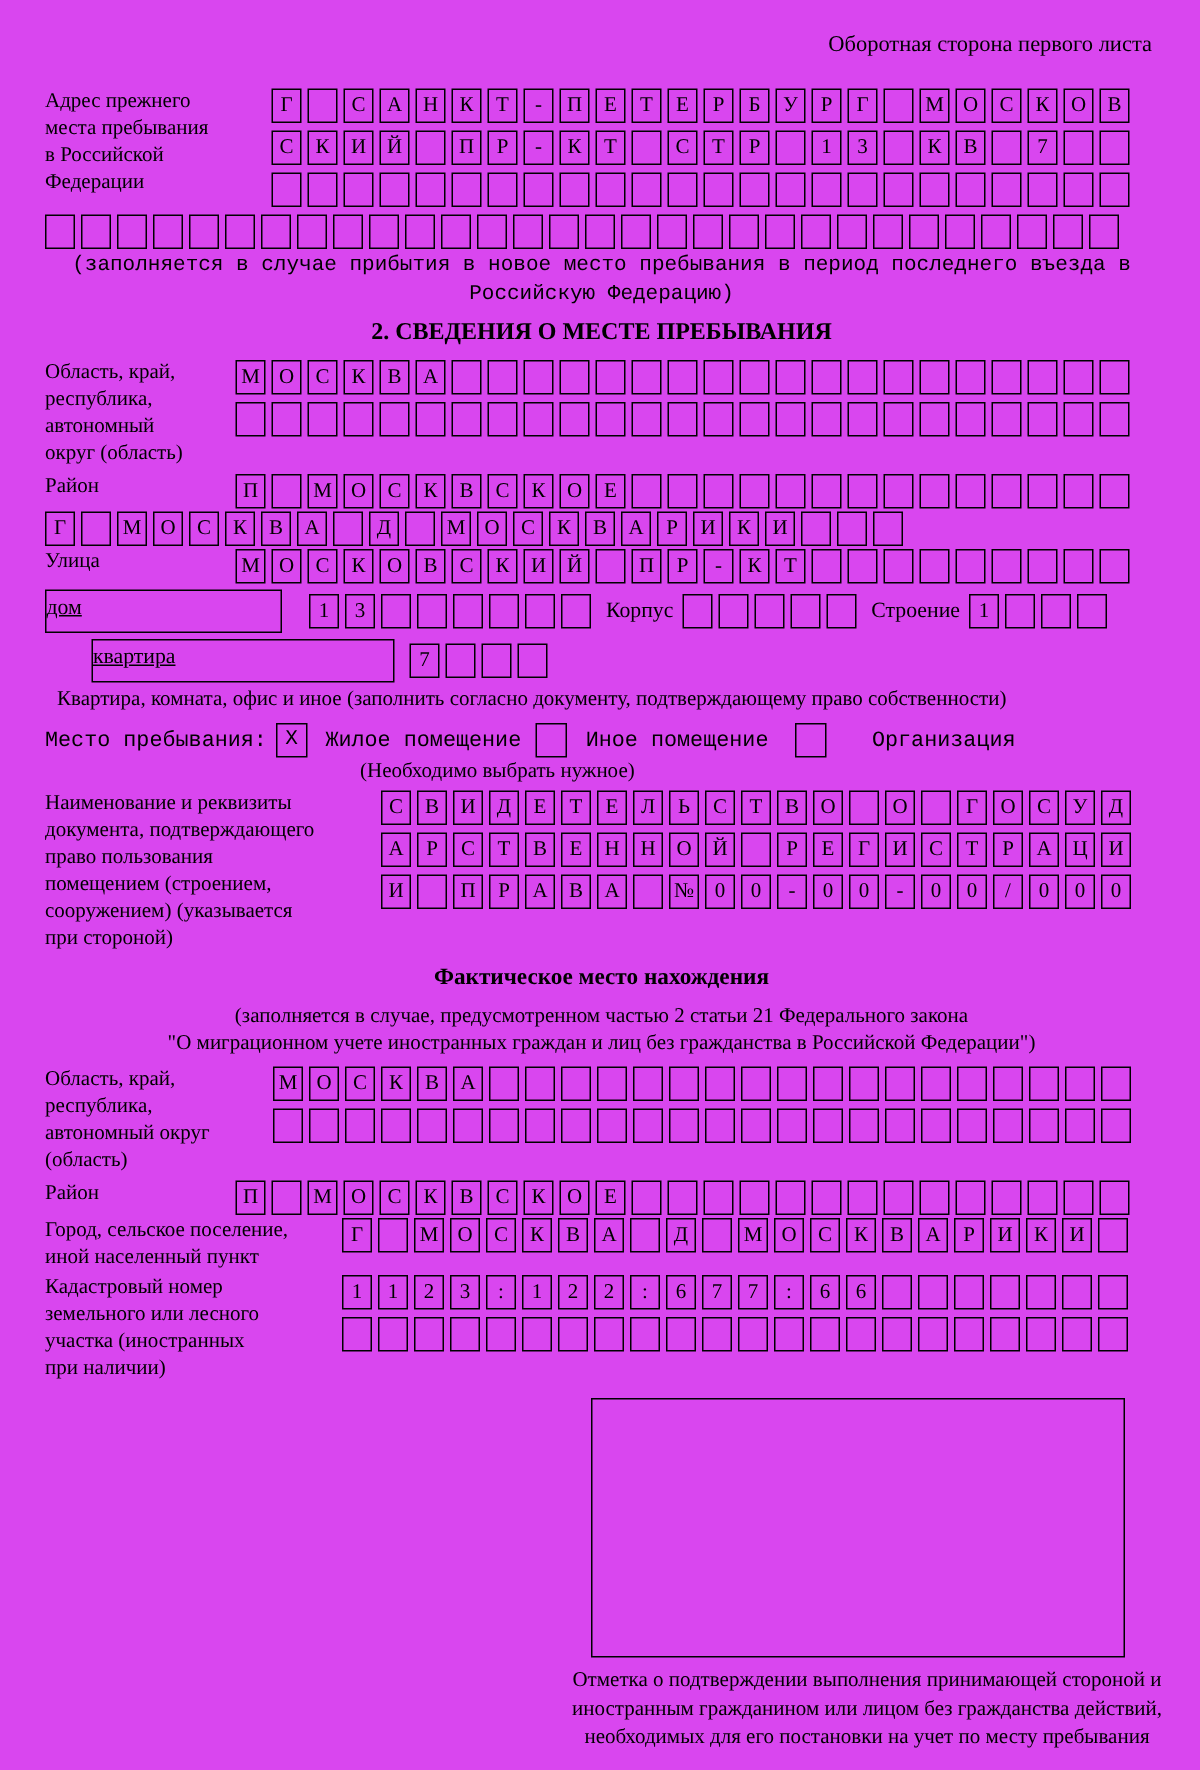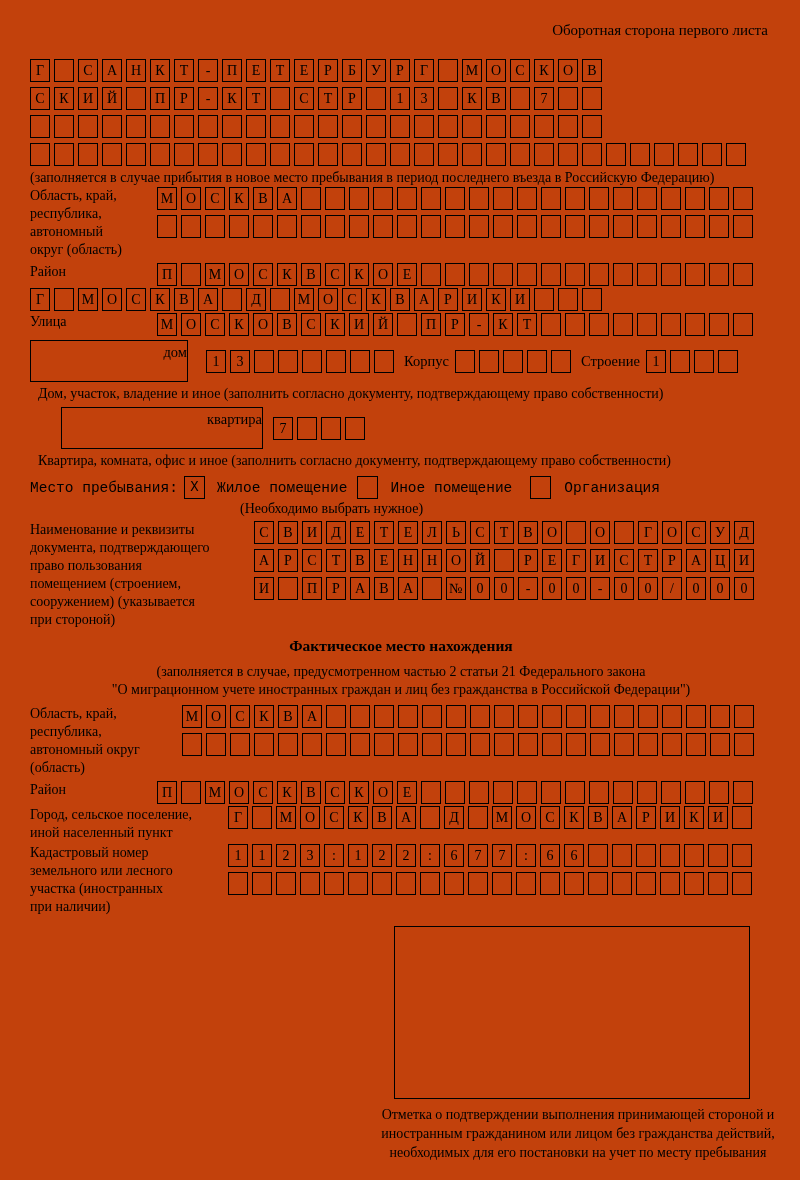--- a/index.html
+++ b/index.html
@@ -7,21 +7,21 @@
   body {
     width: 800px;
     font-family: "Liberation Serif", "DejaVu Serif", serif;
     color: #000;
   }
   .page {
     width: 800px;
     height: 1180px;
     padding: 6px 28px 0 30px;
     overflow: hidden;
-    background: #c2410c;
+    background: #d946ef;
   }
   .header-note {
     text-align: right;
     font-size: 15px;
     margin: 16px 4px 20px 0;
   }
   .frow { display: flex; align-items: flex-start; }
   .flabel {
     font-size: 14px;
     line-height: 18px;
@@ -46,36 +46,37 @@
     font-size: 14px;
     line-height: 21px;
     font-family: "Liberation Serif", serif;
   }
   .fullrow { margin-top: 5px; }
   .note {
     font-size: 14px;
     line-height: 19px;
     margin-top: 2px;
   }
-  .center { text-align: left; }
+  .center { text-align: center; font-family: Liberation Mono, monospace; }
   .sec-title {
     text-align: center;
     font-weight: bold;
     font-size: 16px;
     margin: 7px 0 9px 0;
   }
   .mb4 { margin-bottom: 4px; }
   .mb2 { margin-bottom: 2px; }
   .labelbox {
     border: 1.6px solid #000;
-    height: 42px;
-    text-align: right;
+    height: 29px;
+    text-align: left;
     font-size: 14.5px;
     line-height: 23px;
     flex-shrink: 0;
+    text-decoration: underline;
   }
   .house-row, .apt-row { display: flex; align-items: center; margin-top: 4px; }
   .inline-label { font-size: 14.5px; flex-shrink: 0; }
   .leftnote { padding-left: 8px; }
   .stay-row { display: flex; align-items: center; margin: 6px 0 2px 0; font-family: Liberation Mono, monospace; }
   .checkbox {
     width: 21px;
     height: 23px;
     border: 1.6px solid #000;
     text-align: center;
@@ -106,20 +107,24 @@
   }
 </style>
 </head>
 <body>
 
 <div class="page">
 
   <div class="header-note">Оборотная сторона первого листа</div>
 
   <div class="frow">
+    <div class="flabel w151">Адрес прежнего
+места пребывания
+в Российской
+Федерации</div>
     <div class="gridcol">
       <div class="cells">
           <div class="cell">Г</div>
           <div class="cell"></div>
           <div class="cell">С</div>
           <div class="cell">А</div>
           <div class="cell">Н</div>
           <div class="cell">К</div>
           <div class="cell">Т</div>
           <div class="cell">-</div>
@@ -221,20 +226,21 @@
       <div class="cell"></div>
       <div class="cell"></div>
       <div class="cell"></div>
       <div class="cell"></div>
       <div class="cell"></div>
       <div class="cell"></div>
       <div class="cell"></div>
     </div>
   <div class="note center">(заполняется в случае прибытия в новое место пребывания в период последнего въезда в Российскую Федерацию)</div>
 
+  <div class="sec-title">2. СВЕДЕНИЯ О МЕСТЕ ПРЕБЫВАНИЯ</div>
 
   <div class="frow mb4">
     <div class="flabel w127">Область, край,
 республика,
 автономный
 округ (область)</div>
     <div class="gridcol">
       <div class="cells">
           <div class="cell">М</div>
           <div class="cell">О</div>
@@ -404,41 +410,40 @@
         <div class="cell"></div>
       </div>
     <div class="inline-label" style="margin:0 6px 0 6px;">Строение</div>
     <div class="cells">
         <div class="cell">1</div>
         <div class="cell"></div>
         <div class="cell"></div>
         <div class="cell"></div>
       </div>
   </div>
-  <div class="note leftnote">Дом, участок, владение и иное (заполнить согласно документу, подтверждающему право собственности)</div>
 
   <div class="apt-row">
     <div class="labelbox" style="width:202px; margin-right:10px;margin-left:31px;">квартира</div>
     <div class="cells">
         <div class="cell">7</div>
         <div class="cell"></div>
         <div class="cell"></div>
         <div class="cell"></div>
       </div>
   </div>
   <div class="note leftnote">Квартира, комната, офис и иное (заполнить согласно документу, подтверждающему право собственности)</div>
 
   <div class="stay-row">
     <div class="inline-label">Место пребывания:</div>
     <div class="checkbox" style="margin-left:6px;">X</div>
     <div class="inline-label" style="margin-left:12px;">Жилое помещение</div>
     <div class="checkbox" style="margin-left:10px;"></div>
     <div class="inline-label" style="margin-left:12px;">Иное помещение</div>
     <div class="checkbox" style="margin-left:18px;"></div>
-    <div class="inline-label" style="margin-left:13px;">Организация</div>
+    <div class="inline-label" style="margin-left:30px;">Организация</div>
   </div>
   <div class="choose-note">(Необходимо выбрать нужное)</div>
 
   <div class="frow" style="margin-top:4px;">
     <div class="flabel w224">Наименование и реквизиты
 документа, подтверждающего
 право пользования
 помещением (строением,
 сооружением) (указывается
 при стороной)</div>

